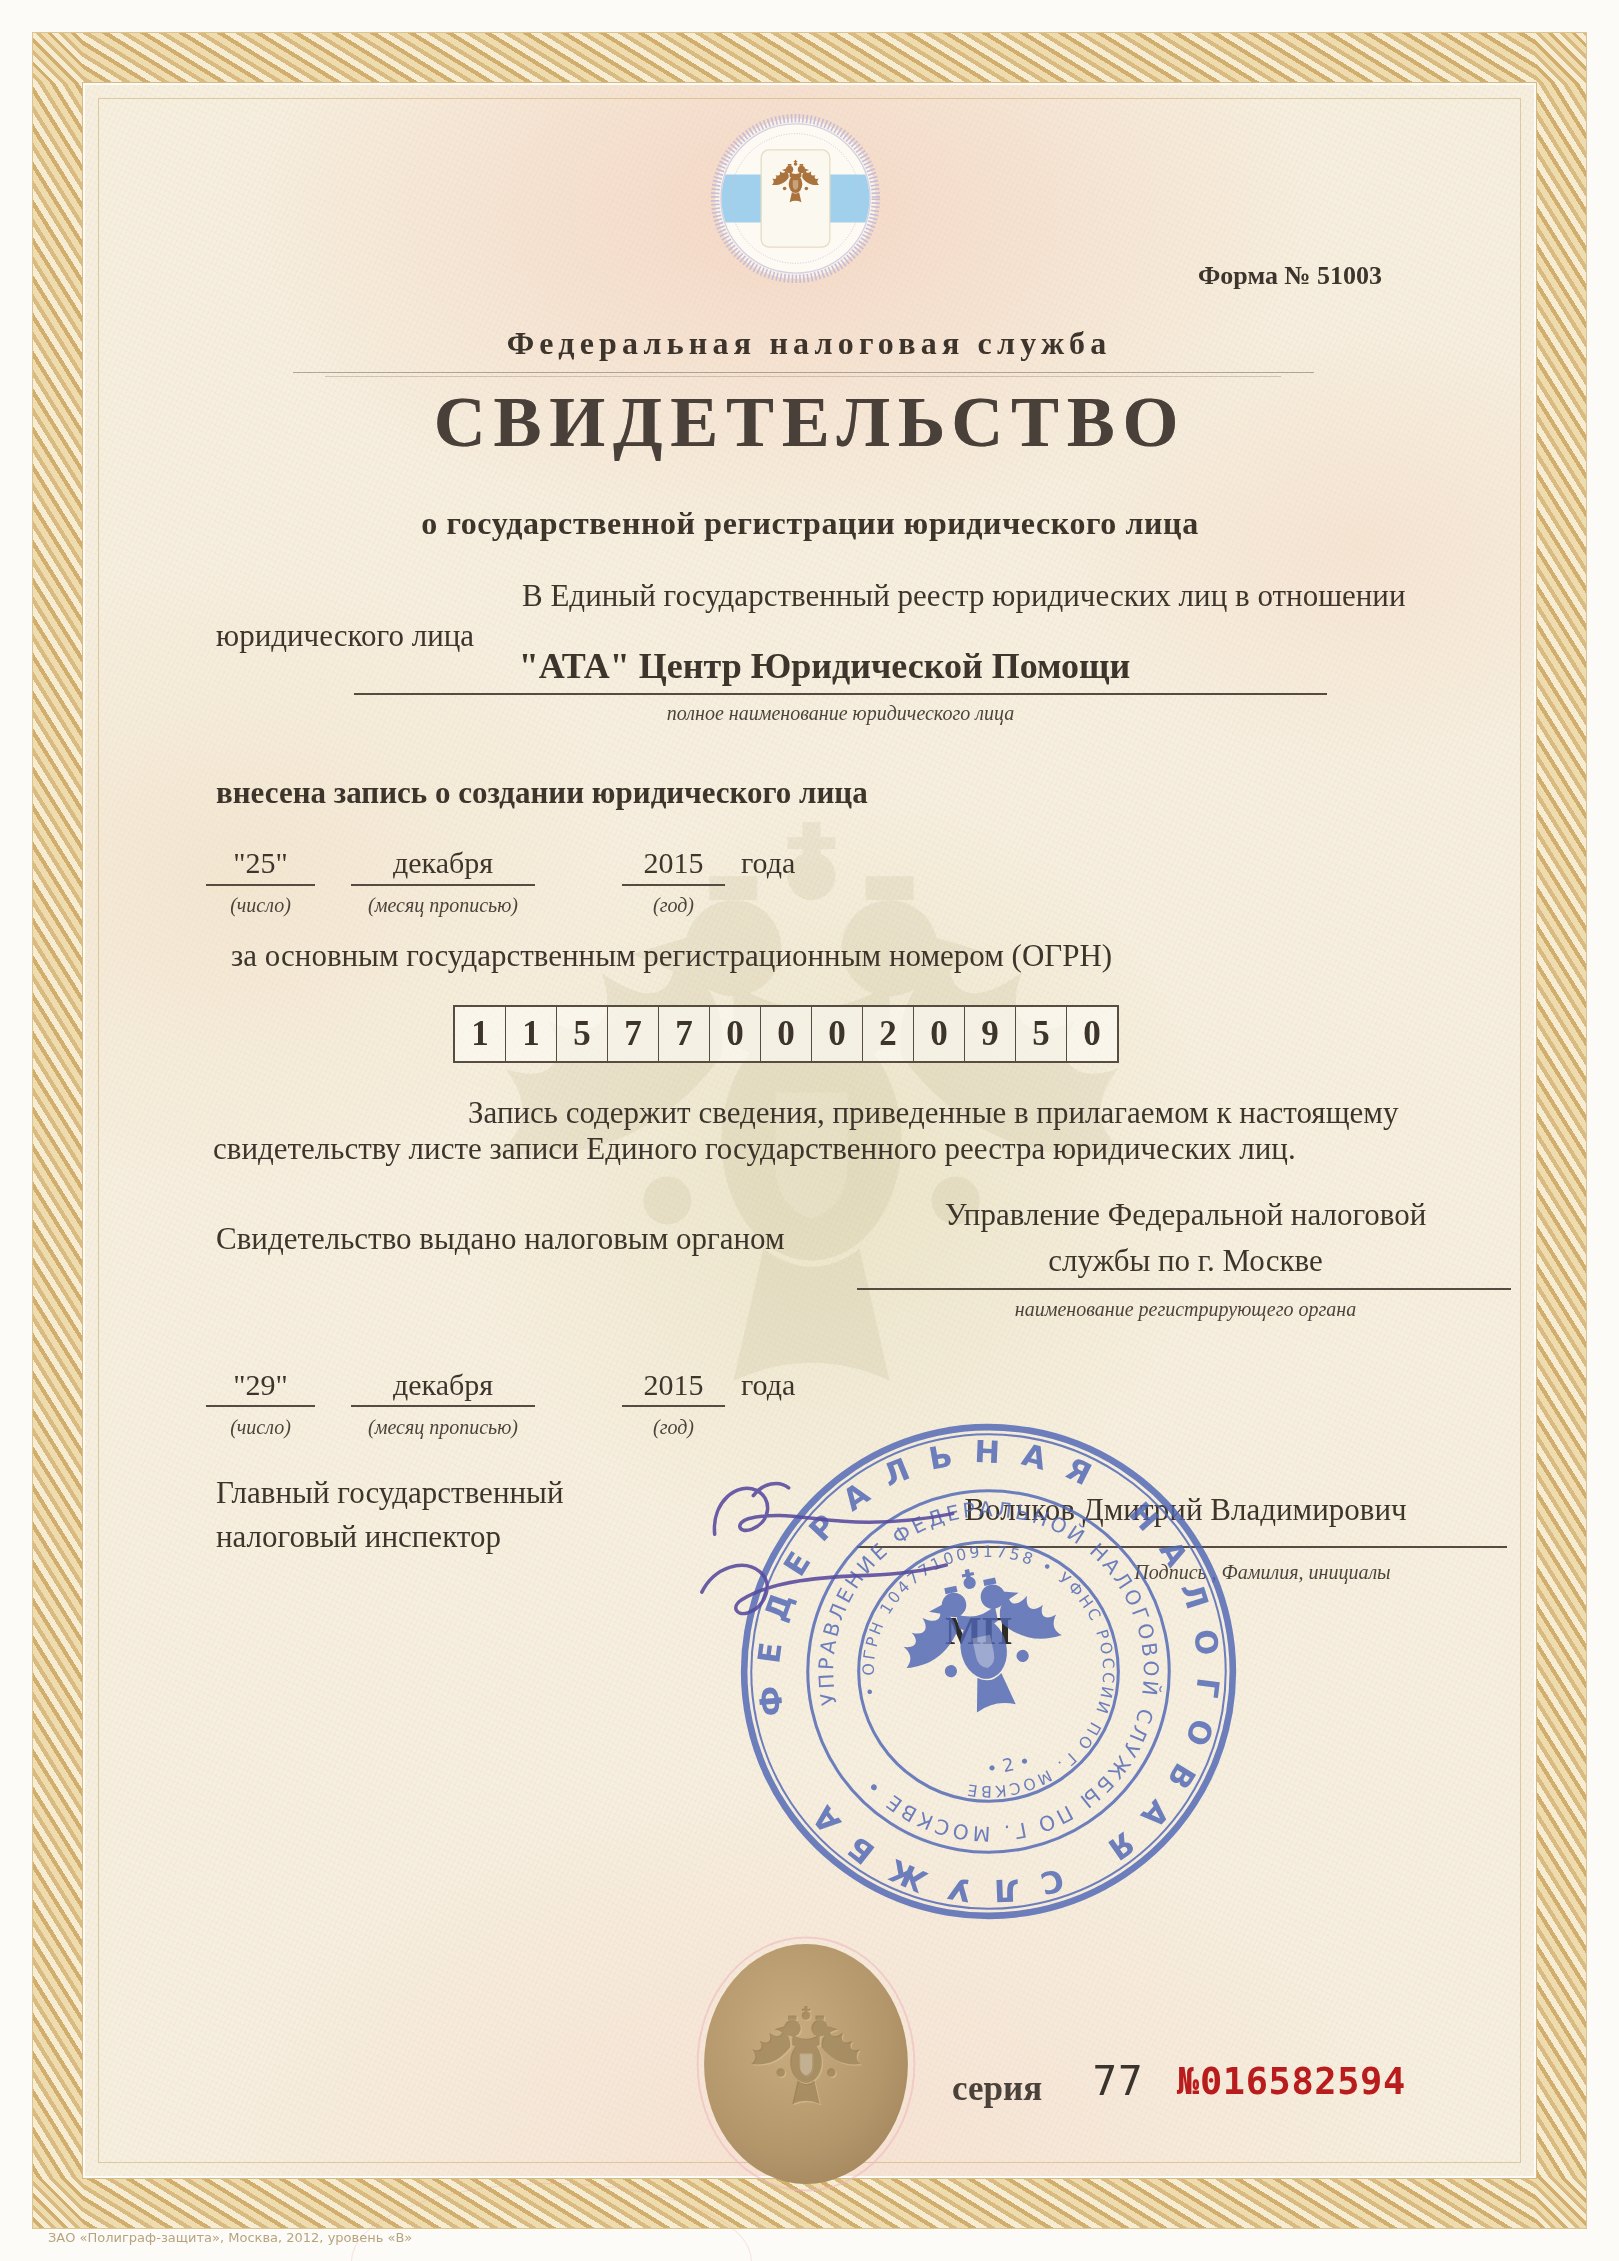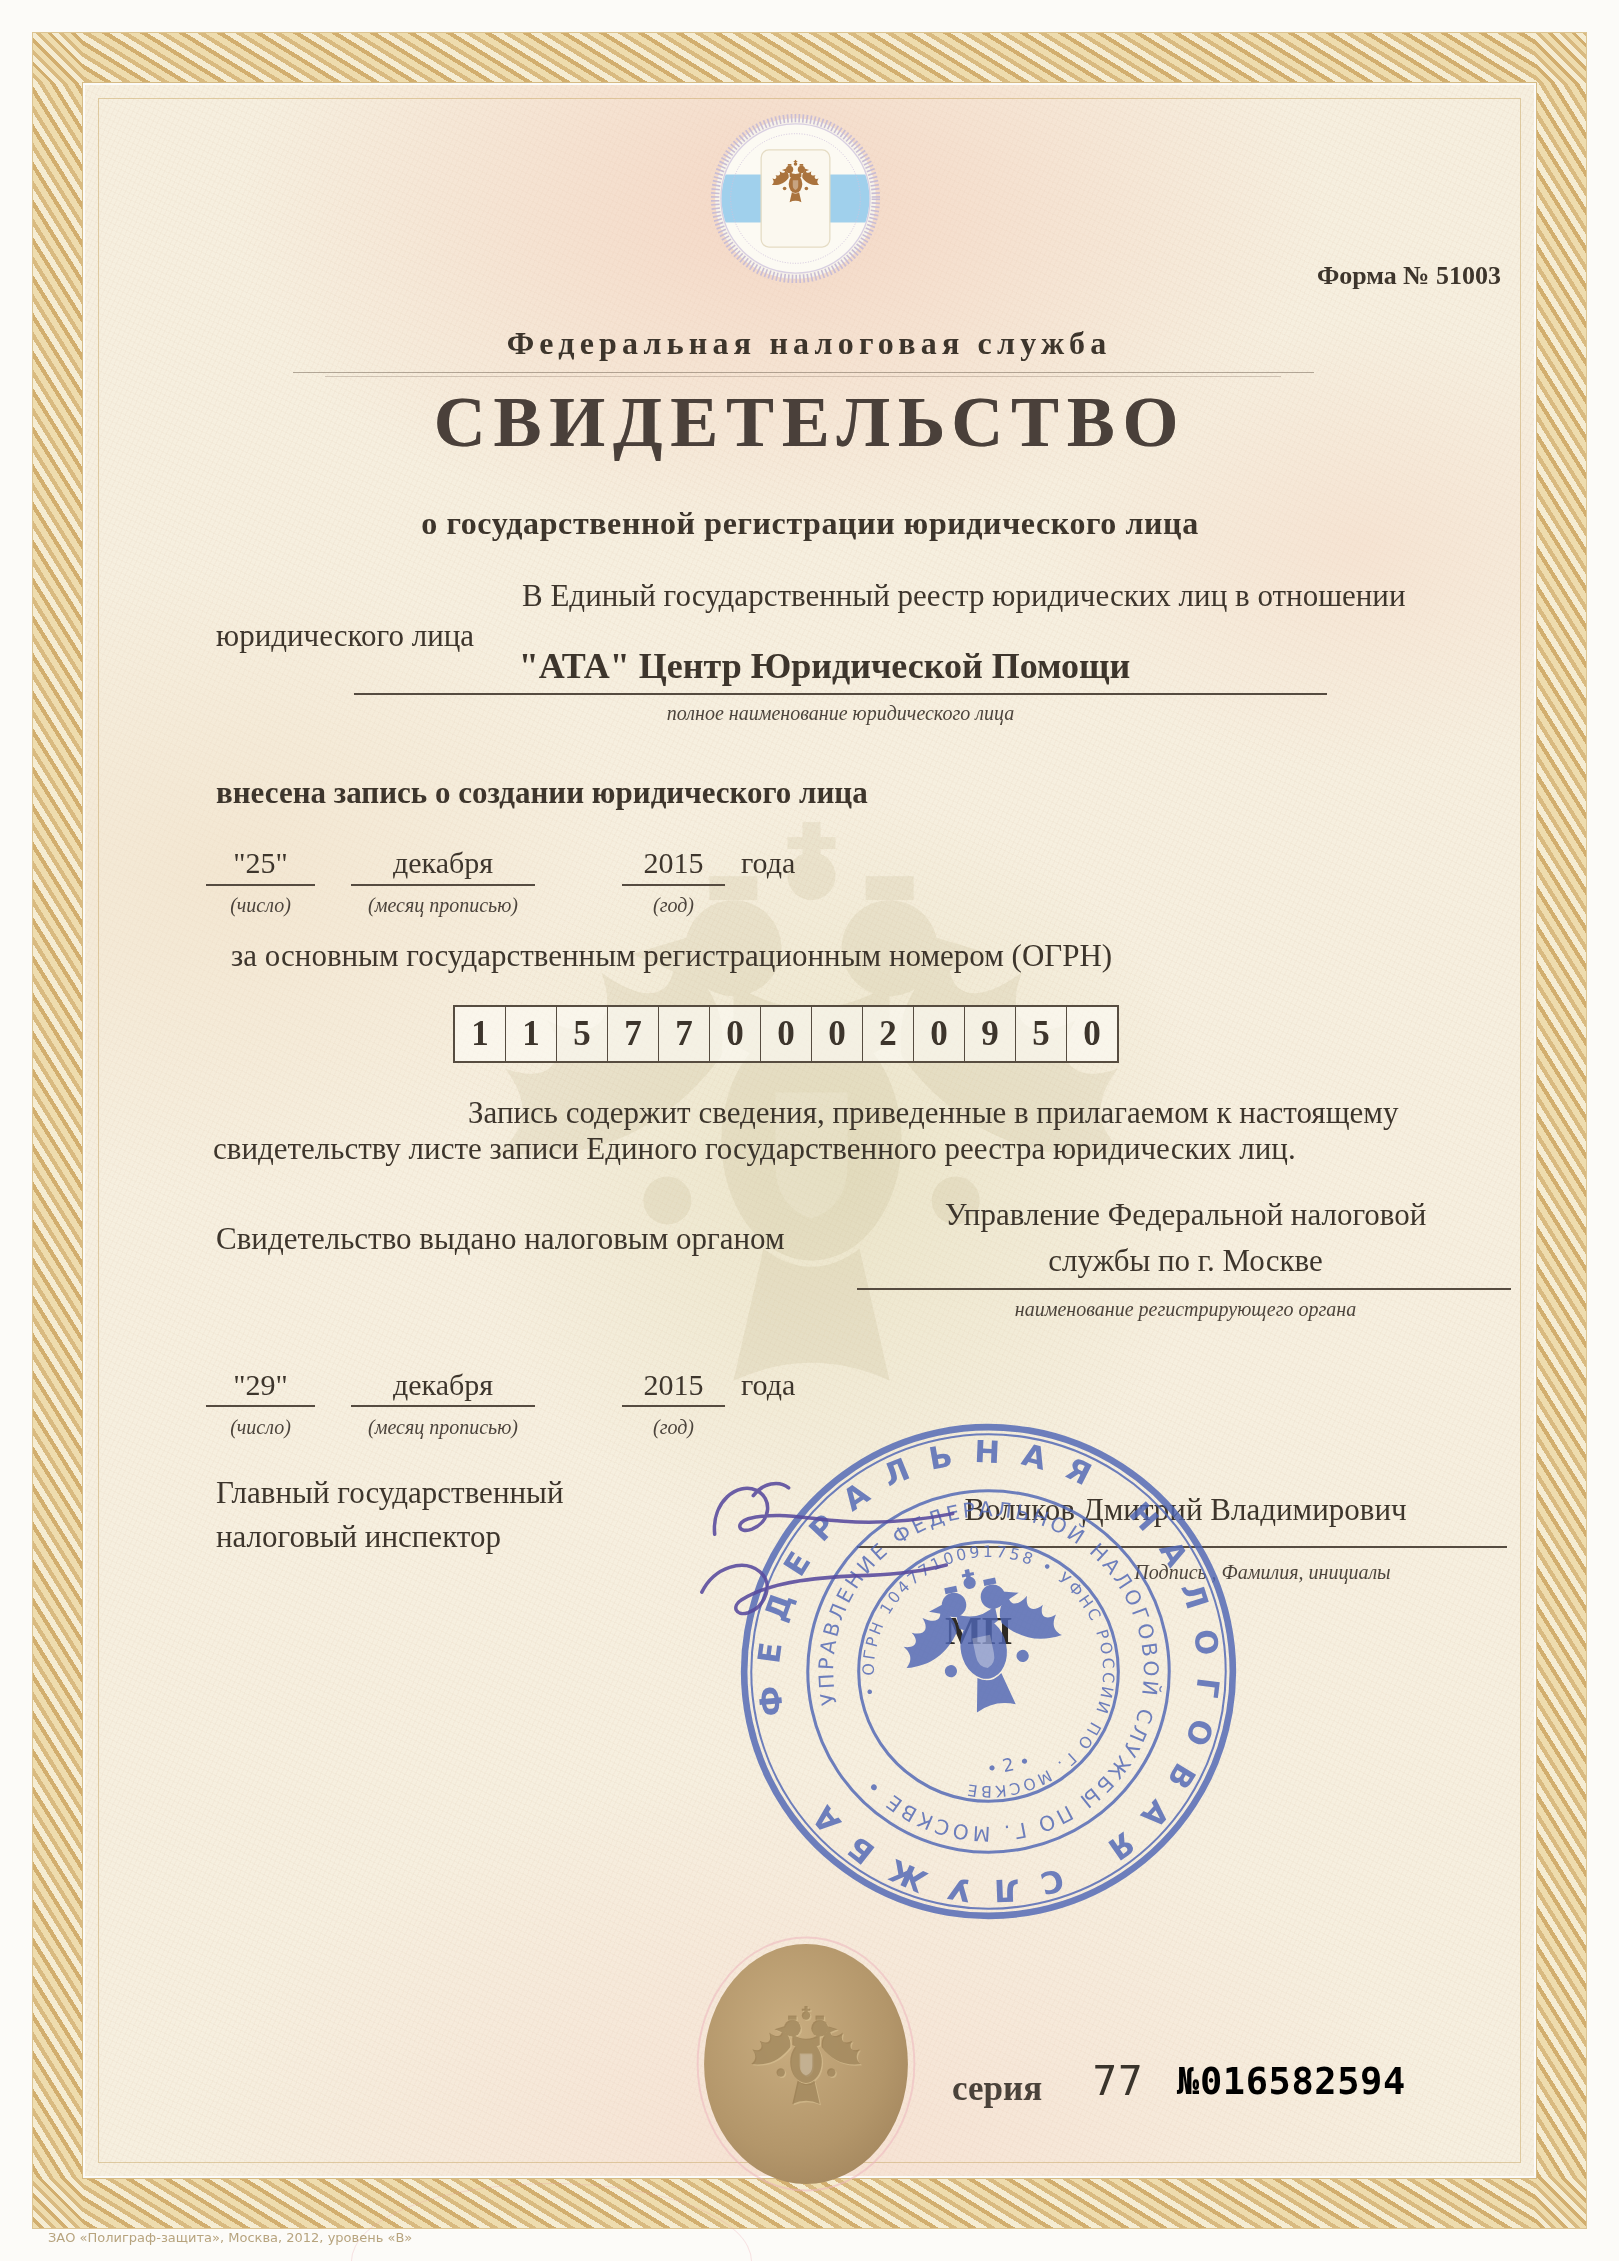--- a/index.html
+++ b/index.html
@@ -32,21 +32,21 @@
       repeating-linear-gradient(115deg, rgba(205,150,125,.05) 0 1.3px, transparent 1.3px 4.5px),
       repeating-linear-gradient(25deg, rgba(180,150,110,.04) 0 1.3px, transparent 1.3px 5.8px);
   }
   .abs{position:absolute;}
   .ctr{text-align:center;}
   .t48{font-size:31px; line-height:1.15;}
   .cap{font-style:italic; font-size:20px; color:#4c443c;}
   .rule{background:#554b40; height:1.9px;}
   .rule-thin{background:rgba(110,95,80,.5); height:1.3px;}
 
-  .form-number{left:1198px; top:261px; width:303px; font-size:26px; font-weight:bold; text-align:right;}
+  .form-number{left:1198px; top:261px; width:303px; font-size:26px; font-weight:bold; text-align:left;}
   .agency{left:397px; top:325px; width:824px; font-size:32px; font-weight:bold; letter-spacing:5.2px;}
   .agency-rule{left:293px; top:372px; width:1021px;}
   .agency-rule2{left:325px; top:376px; width:956px; height:0.6px; background:rgba(110,95,80,.28);}
   .doc-title{left:166px; top:381px; width:1288px; font-size:72px; font-weight:bold; letter-spacing:7.7px;
      color:#4a403a; text-shadow:0 0 0.6px rgba(70,58,48,.45);}
   .doc-subtitle{left:166px; top:505px; width:1288px; font-size:32px; font-weight:bold; letter-spacing:0.6px;}
 
   .intro1{left:522px; top:578px;}
   .intro2{left:216px; top:618px;}
   .company-name{left:322px; top:645px; width:1005px; font-size:36px; font-weight:bold;}
@@ -81,21 +81,21 @@
   .sig-wrap{left:676px; top:1457px; width:309px; height:193px; z-index:5;}
   .signer-name{left:857px; top:1492px; width:657px; z-index:4;}
   .signer-rule{left:857px; top:1546px; width:650px; z-index:4;}
   .sign-cap{left:1018px; top:1561px; width:489px; z-index:4;}
   .mp-mark{left:945px; top:1608px; font-size:39px; font-weight:bold; color:#2e2a24; z-index:4;}
 
   .seal-wrap{left:695px; top:1935px; width:222px; height:258px;}
   .series-label{left:952px; top:2069px; font-size:35px; font-weight:bold; color:#4a423a;}
   .series-region{left:1092px; top:2058px; font-size:40px; font-family:"DejaVu Sans",sans-serif; color:#3a342c;}
   .series-number{left:1177px; top:2060px; font-size:37px; font-family:"DejaVu Sans Mono",monospace;
-     font-weight:bold; letter-spacing:0.6px; color:#000000;}
+     font-weight:bold; letter-spacing:0.6px; color:#b91c1c;}
   .imprint{left:48px; top:2230px; font-size:13px; color:rgba(170,148,105,.85); font-family:"DejaVu Sans",sans-serif;}
 
   .pink-oval{left:351px; top:2183px; width:399px; height:155px; border:1.9px solid rgba(232,158,168,.28); border-radius:50%;}
   .watermark{left:451px; top:792px; width:721px; height:721px; opacity:.15; color:#b3a678; z-index:0;}
   .content{z-index:2;}
 </style>
 </head>
 <body>
 
 <svg width="0" height="0" style="position:absolute" aria-hidden="true">

